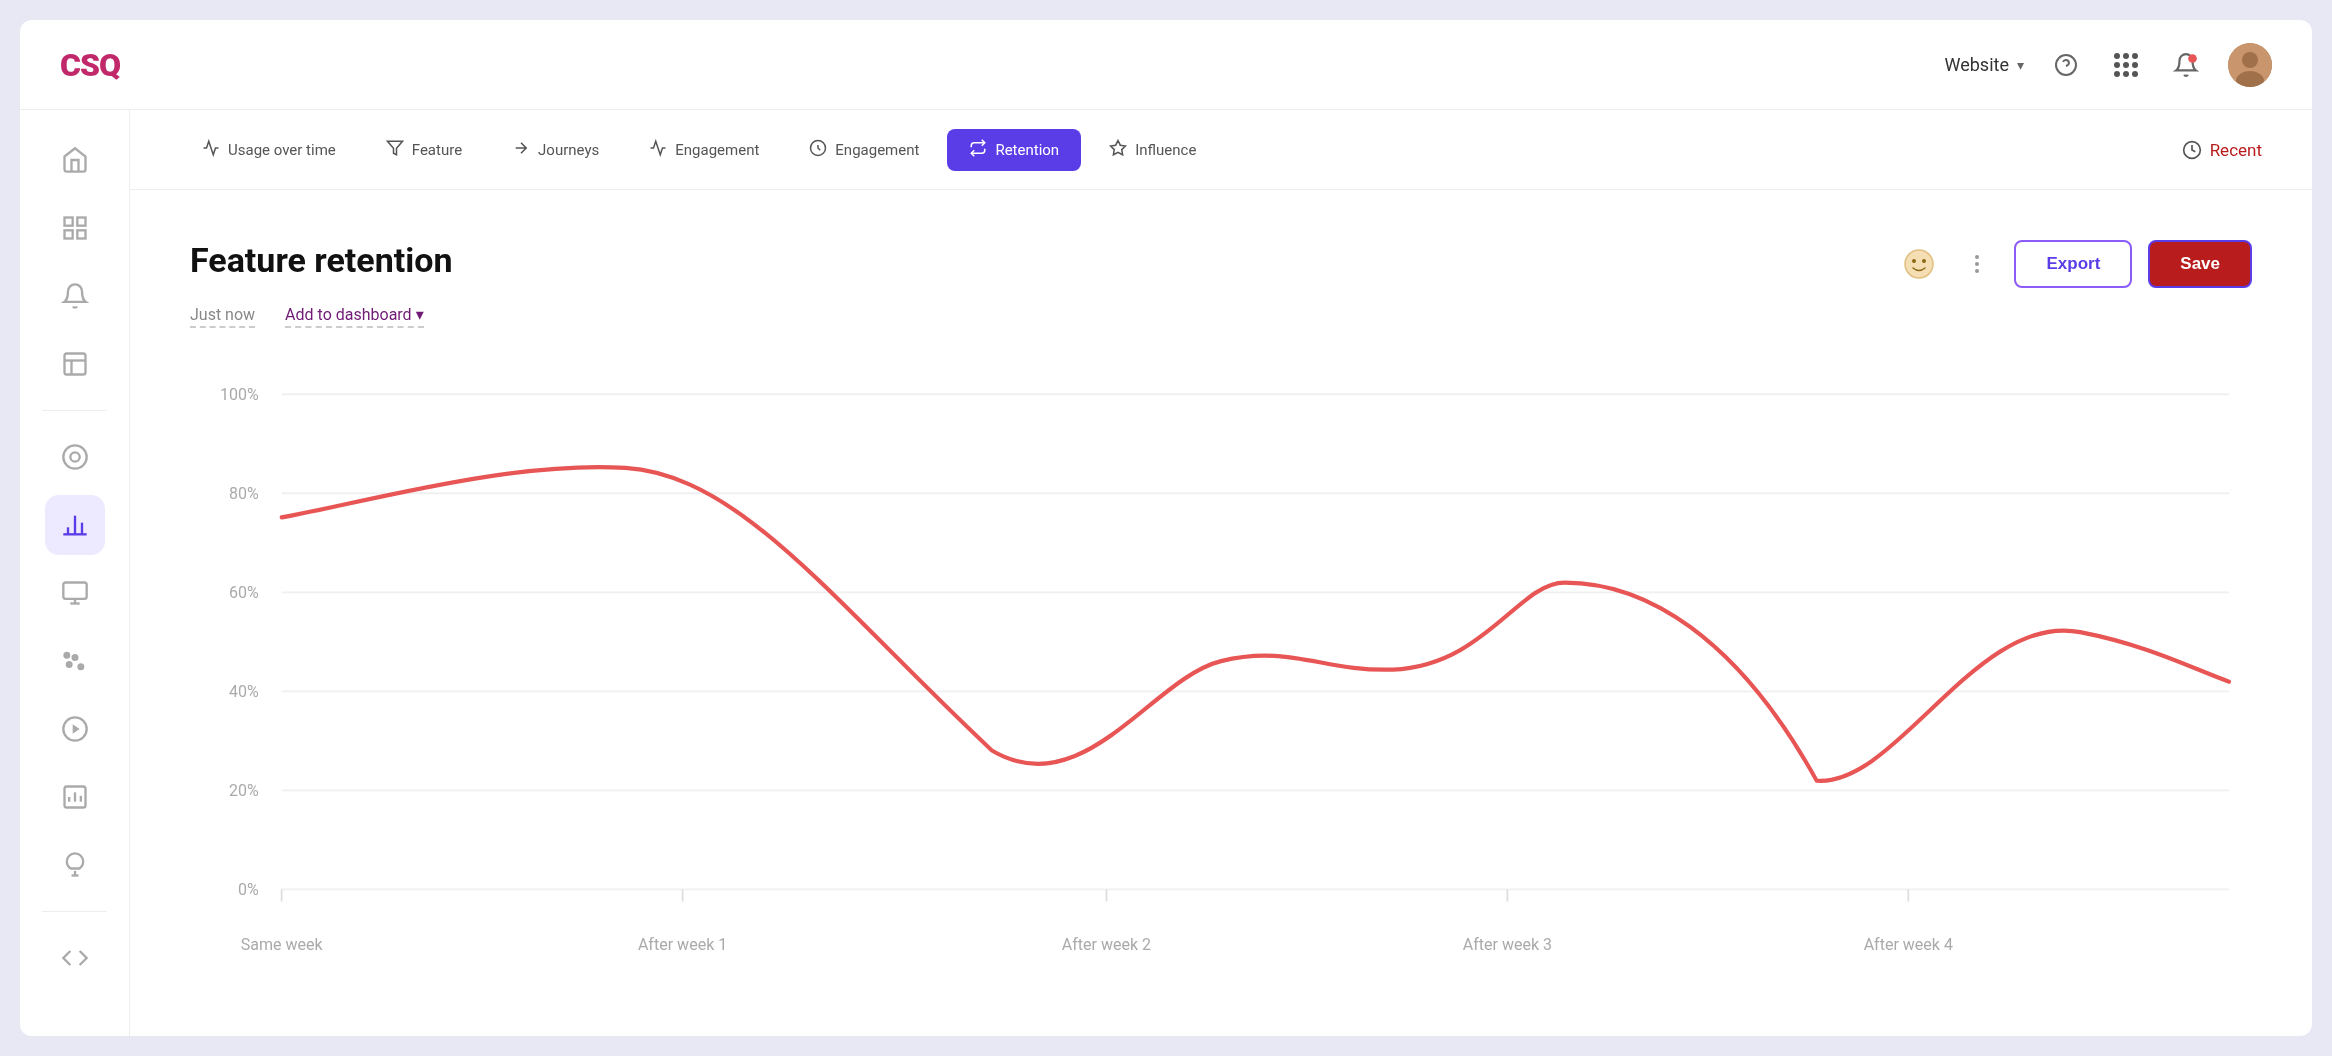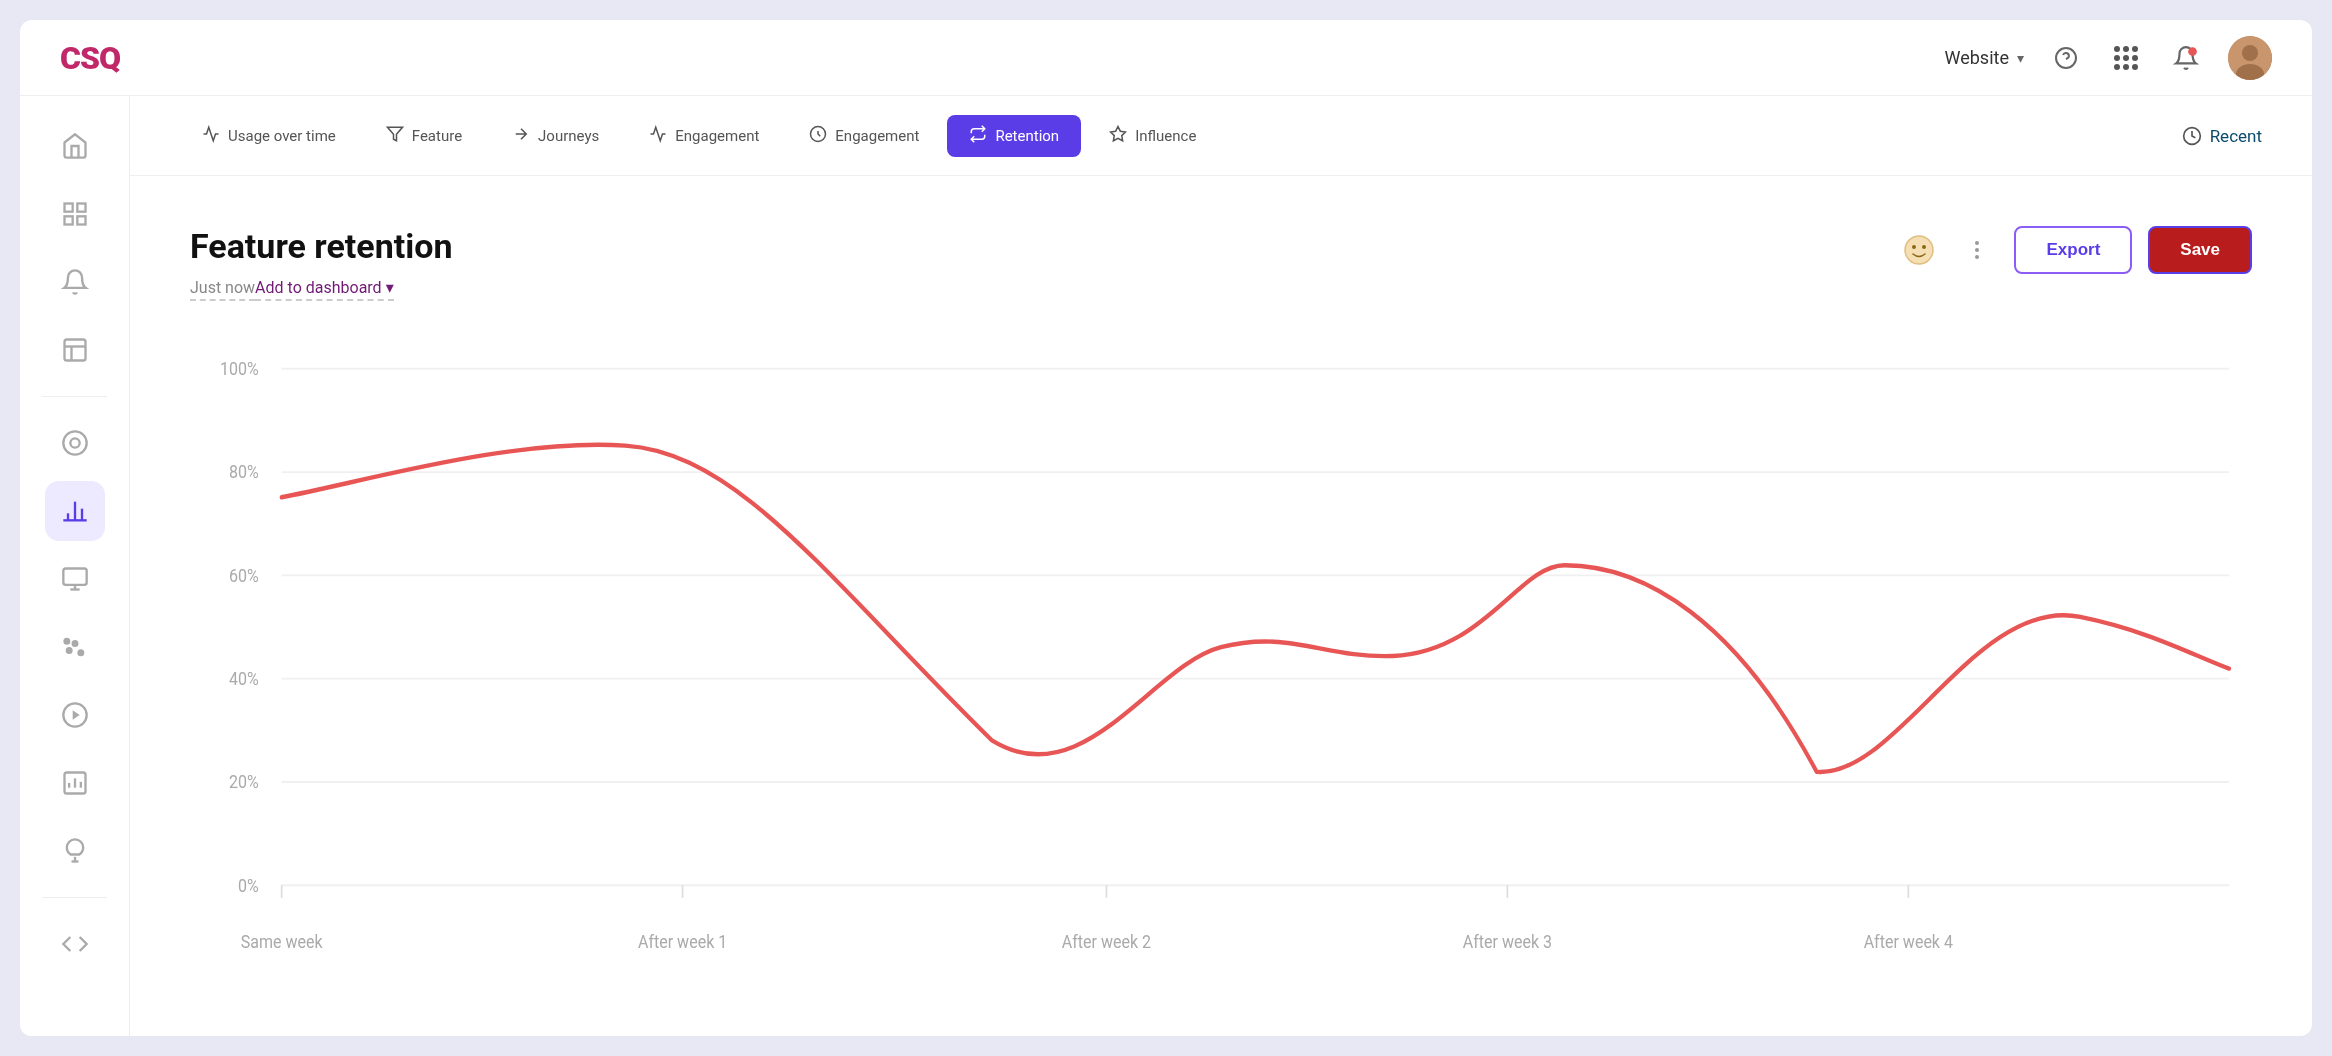--- a/index.html
+++ b/index.html
@@ -17,21 +17,21 @@
       padding: 20px;
     }
     
     .top-header {
       background: #fff;
       border-radius: 12px 12px 0 0;
       display: flex;
       align-items: center;
       justify-content: space-between;
       padding: 0 40px;
-      height: 76px;
+      height: 90px;
       border-bottom: 1px solid #eee;
     }
     .logo {
       font-size: 32px;
       font-weight: 900;
       color: #c0286a;
       letter-spacing: -1px;
     }
     .header-right {
       display: flex;
@@ -161,21 +161,21 @@
       color: #fff;
     }
     .nav-tab .tab-icon {
       font-size: 18px;
     }
     .nav-right {
       display: flex;
       align-items: center;
       gap: 8px;
       font-size: 17px;
-      color: #0c4a6e;
+      color: #b91c1c;
       cursor: pointer;
     }
 
     
     .chart-area {
       flex: 1;
       padding: 50px 60px;
       display: flex;
       flex-direction: column;
       overflow: hidden;
@@ -187,21 +187,22 @@
       margin-bottom: 10px;
     }
     .chart-title {
       font-size: 34px;
       font-weight: 700;
       color: #111;
     }
     .chart-subtitle {
       display: flex;
       align-items: flex-start;
-      margin-top: 12px;
+      gap: 30px;
+      margin-top: 25px;
     }
     .timestamp {
       font-size: 16px;
       color: #888;
       border-bottom: 2px dashed #ccc;
       padding-bottom: 2px;
     }
     .add-dashboard {
       font-size: 16px;
       color: #701a75;

